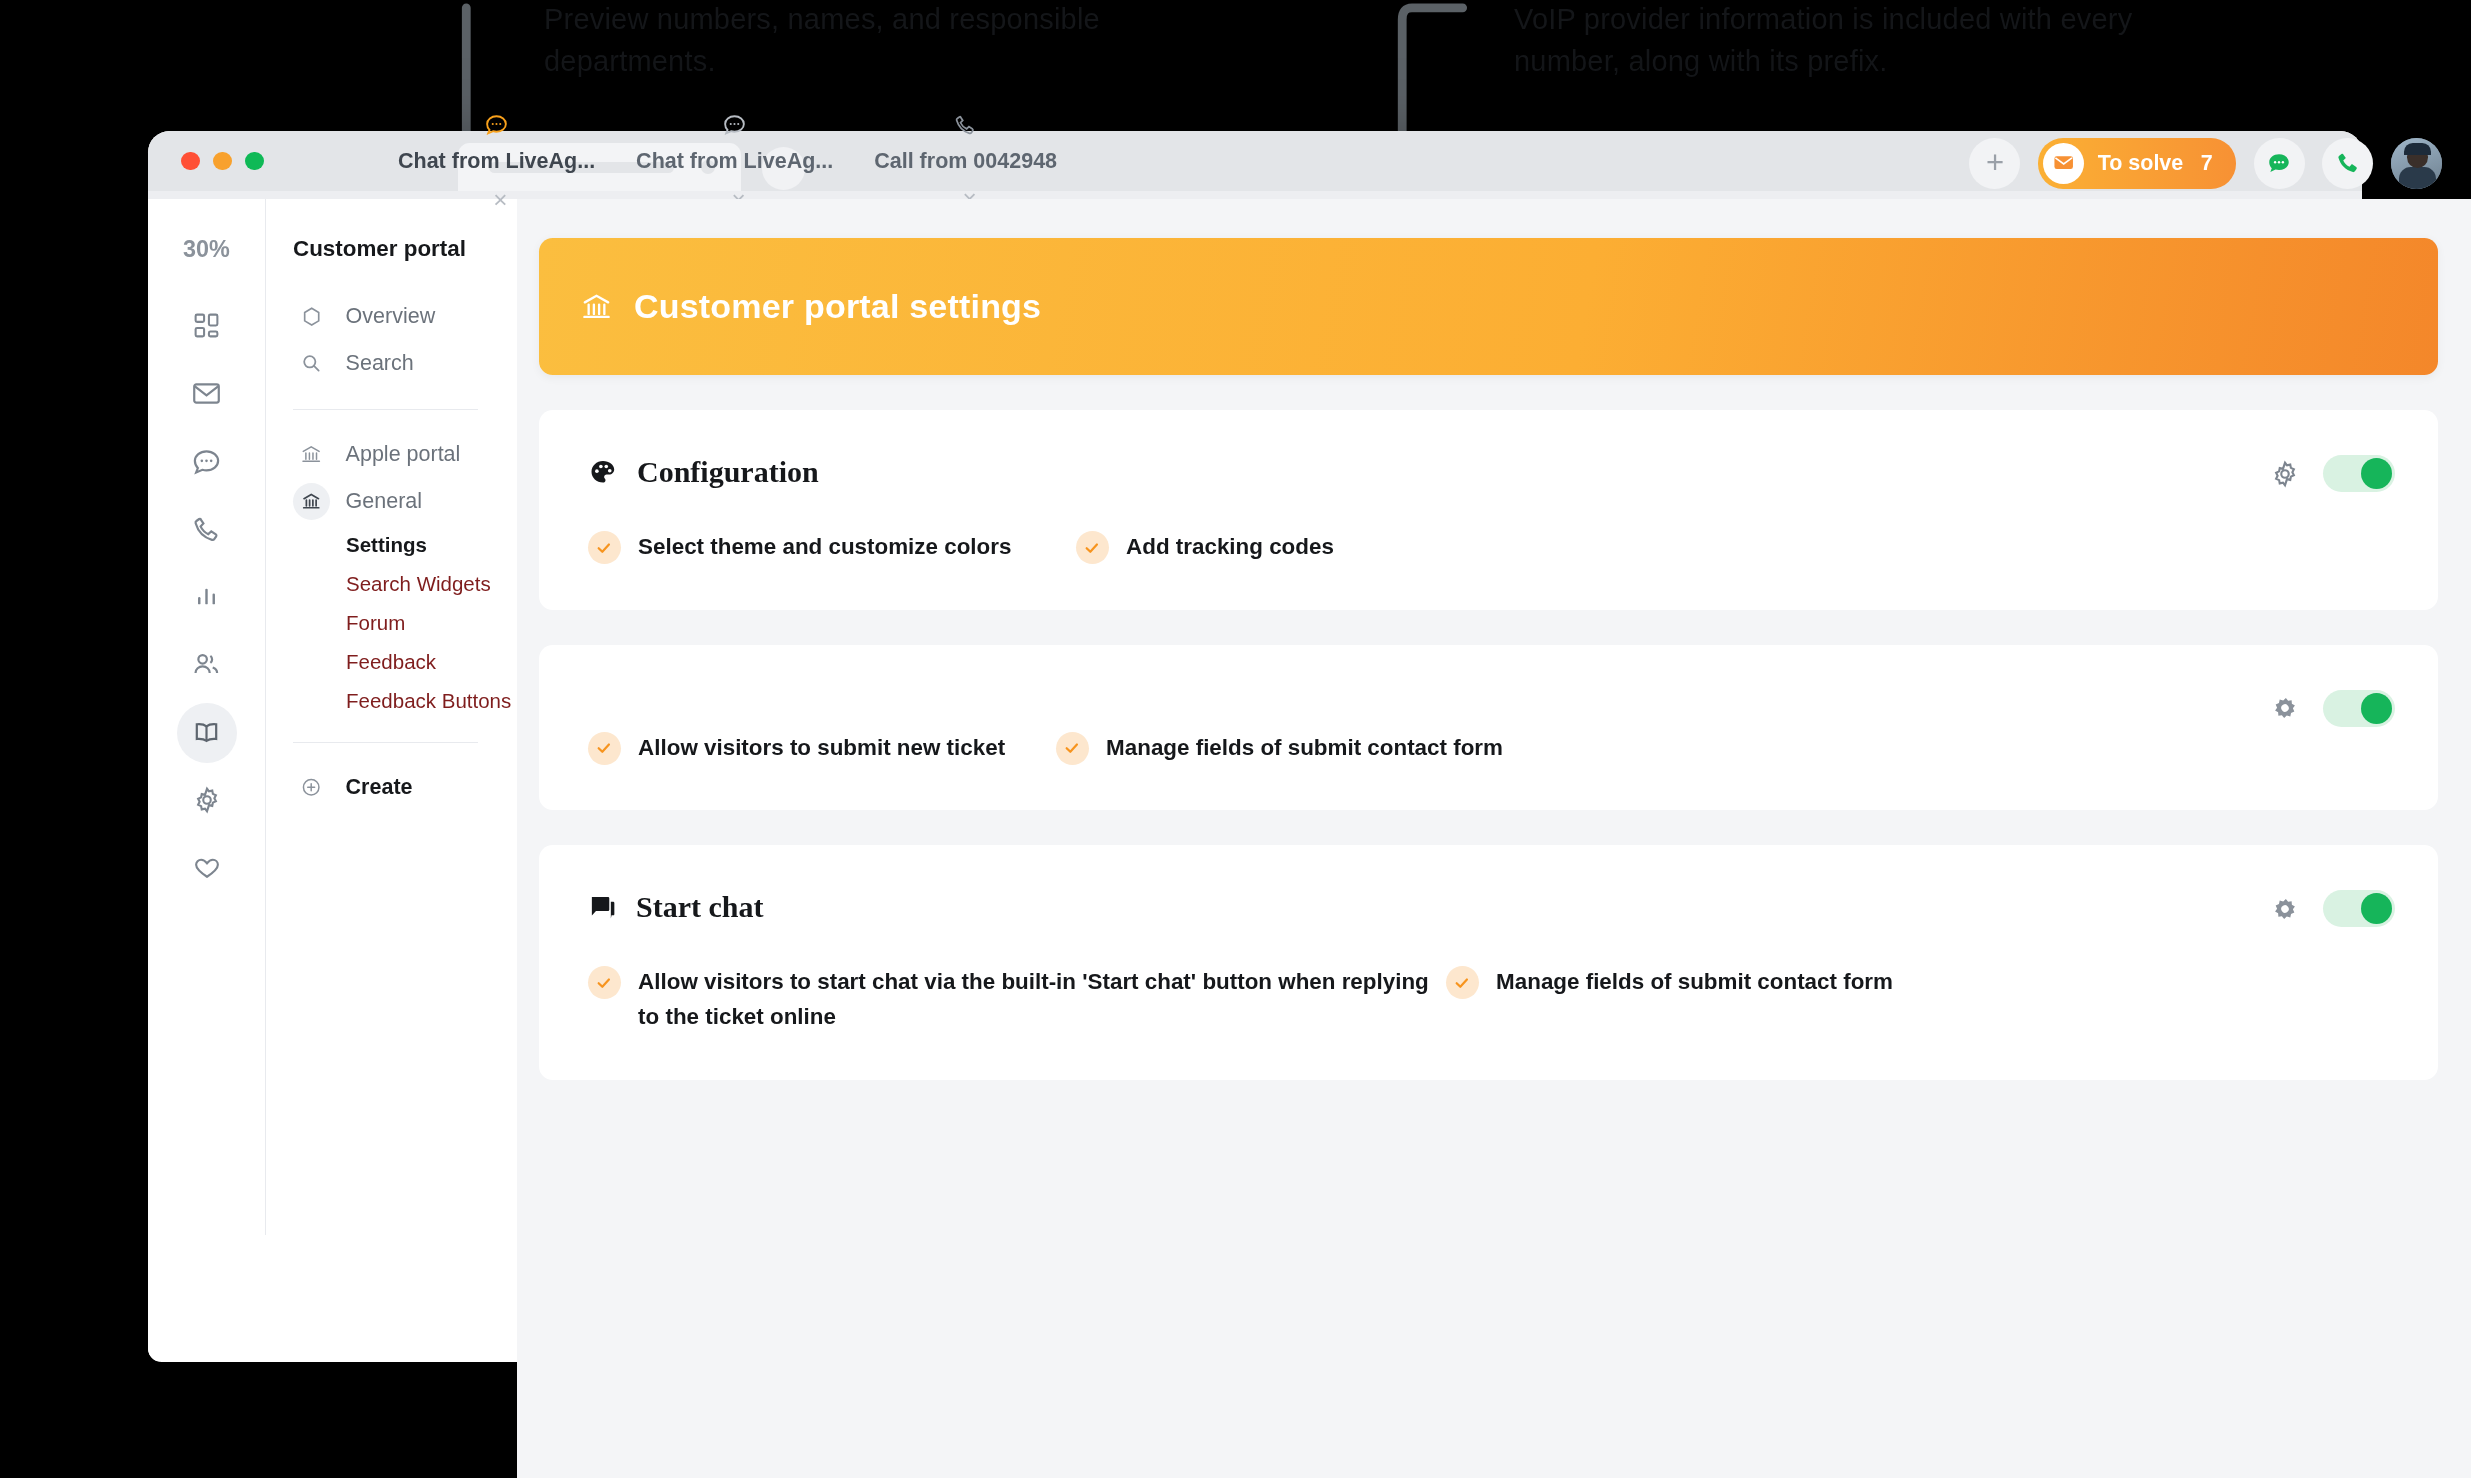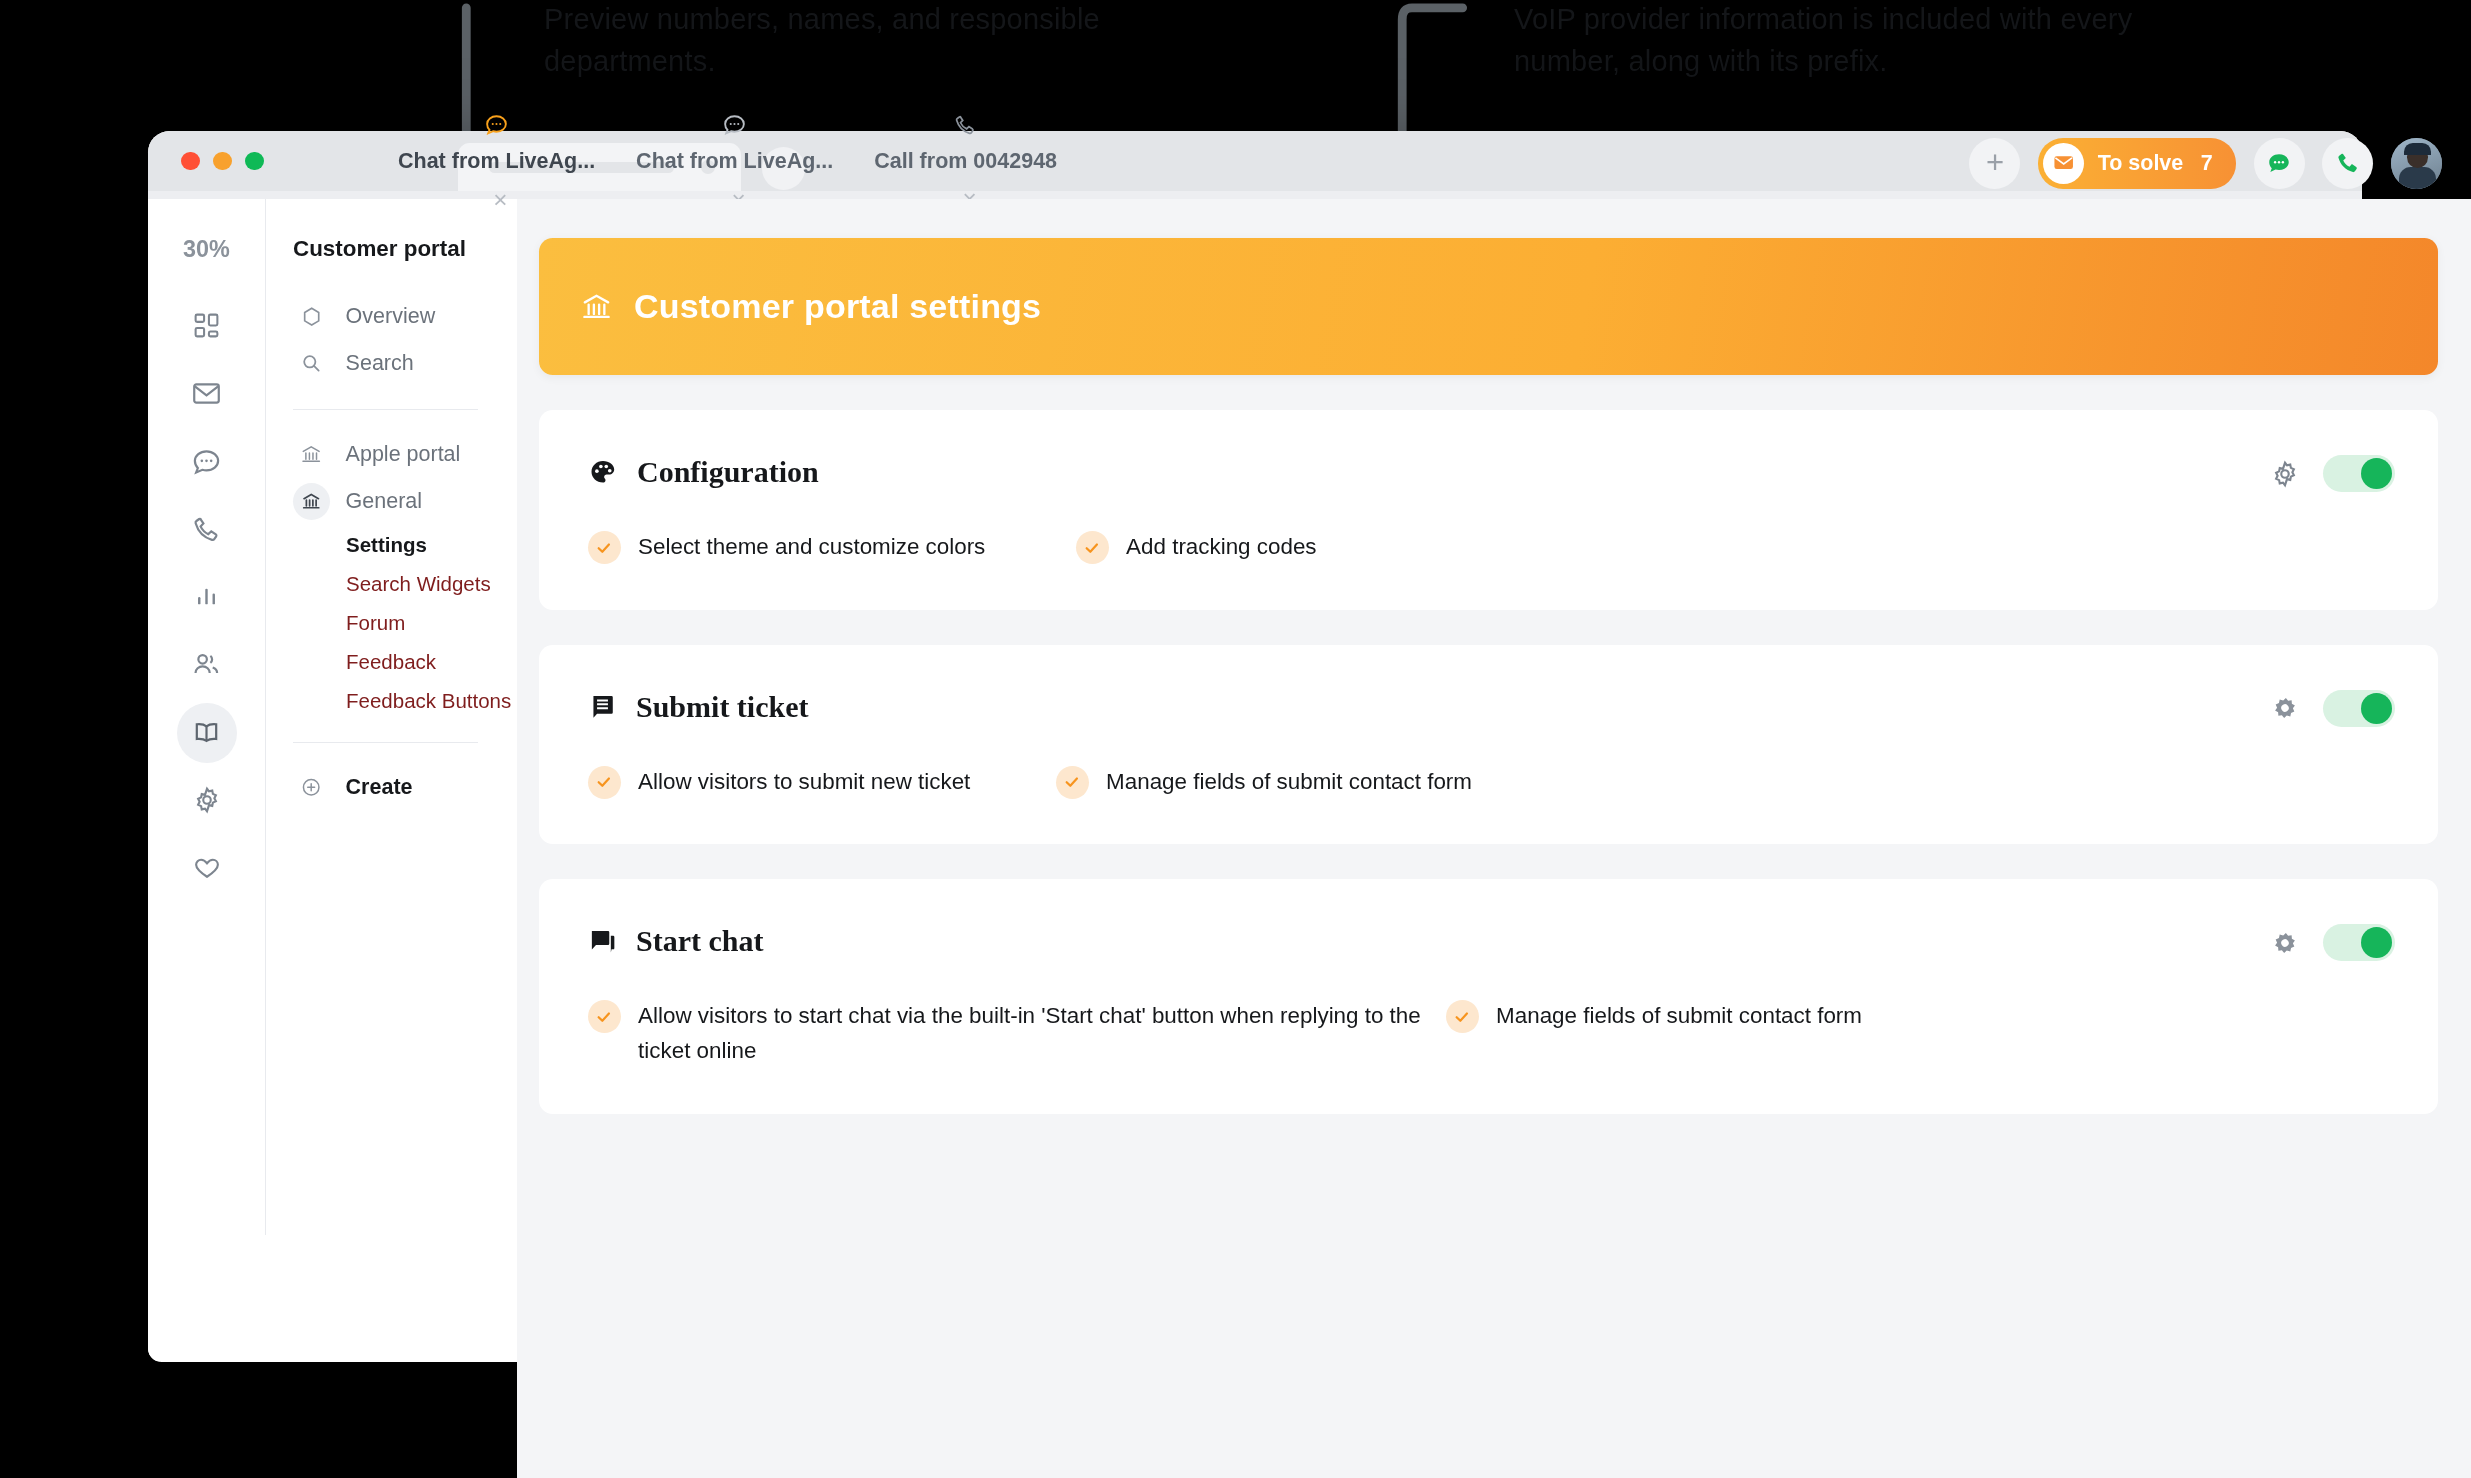--- a/index.html
+++ b/index.html
@@ -157,21 +157,21 @@
     background:#fff; border-radius: 13.7px;
     padding: 45px 43px 45px 49px;
     position: relative;
   }
   .card-head { display:flex; align-items:center; gap: 19.5px; font-family: Liberation Serif, serif; }
   .card-head h2 { font-size: 30px; font-weight: 700; color:#16181b; }
   .card-tools { position:absolute; right: 43px; top: 45px; display:flex; align-items:center; gap: 23.4px; }
   .toggle { width: 72px; height: 37px; border-radius: 18.5px; background:#d9f2e2; position:relative; }
   .toggle .knob { position:absolute; right:2.9px; top:2.9px; width:31px;height:31px;border-radius:50%;background:#16b55a; }
 
-  .checks { display:flex; flex-wrap: wrap; margin-top: 41px; }
+  .checks { display:flex; flex-wrap: wrap; margin-top: 41px; font-weight: bold; }
   .check { display:flex; align-items:flex-start; gap: 17.6px; }
   .cbadge { flex:0 0 auto; width: 33px; height: 33px; border-radius:50%; background:#fde7ce; display:flex;align-items:center;justify-content:center; margin-top: 1px;}
   .check .txt { font-size: 22.4px; color:#16181b; line-height: 1.55; }
 
   .row-c1 .check:nth-child(1){ width: 488px; }
   .row-c1 .check:nth-child(2){ width: 517px; }
   .row-c2 .check:nth-child(1){ width: 468px; }
   .row-c3 .check:nth-child(1){ width: 858px; }
 
   svg { display:block; }
@@ -491,29 +491,20 @@
             <svg width="17.6" height="17.6" viewBox="0 0 24 24" fill="none" stroke="#f7941e" stroke-width="3" stroke-linecap="round" stroke-linejoin="round">
                 <path d="M5 12.5 L10 17.5 L19 7.5"></path>
               </svg>
           </span>
           <span class="txt">Add tracking codes</span>
         </div>
       </div>
     </div>
 
     <div class="card">
-      <div class="card-head">
-        <span>
-          <svg width="29" height="29" viewBox="0 0 24 24" fill="#16181b">
-            <path d="M4.5 3.4 h15 a1 1 0 0 1 1 1 v12.6 a1 1 0 0 1 -1 1 h-12 L4.5 21.4 z"></path>
-            <path d="M7.5 7 h9 M7.5 10.2 h9 M7.5 13.4 h9" stroke="#fff" stroke-width="1.6"></path>
-          </svg>
-        </span>
-        <h2>Submit ticket</h2>
-      </div>
 
       <div class="card-tools">
         <span>
           <svg width="30" height="30" viewBox="0 0 24 24" fill="#8b929b" style="transform:rotate(-32deg)">
             <path d="M12 4 l2 2.1 2.8-.5 .4 2.8 2.6 1.1 -1.3 2.5 1.3 2.5 -2.6 1.1 -.4 2.8 -2.8-.5 L12 20 l-2-2.1 -2.8 .5 -.4-2.8 -2.6-1.1 1.3-2.5 -1.3-2.5 2.6-1.1 .4-2.8 2.8 .5 Z"></path>
             <circle cx="12" cy="12" r="3" fill="#fff"></circle>
           </svg>
         </span>
         <div class="toggle">
             <div class="knob"></div>

